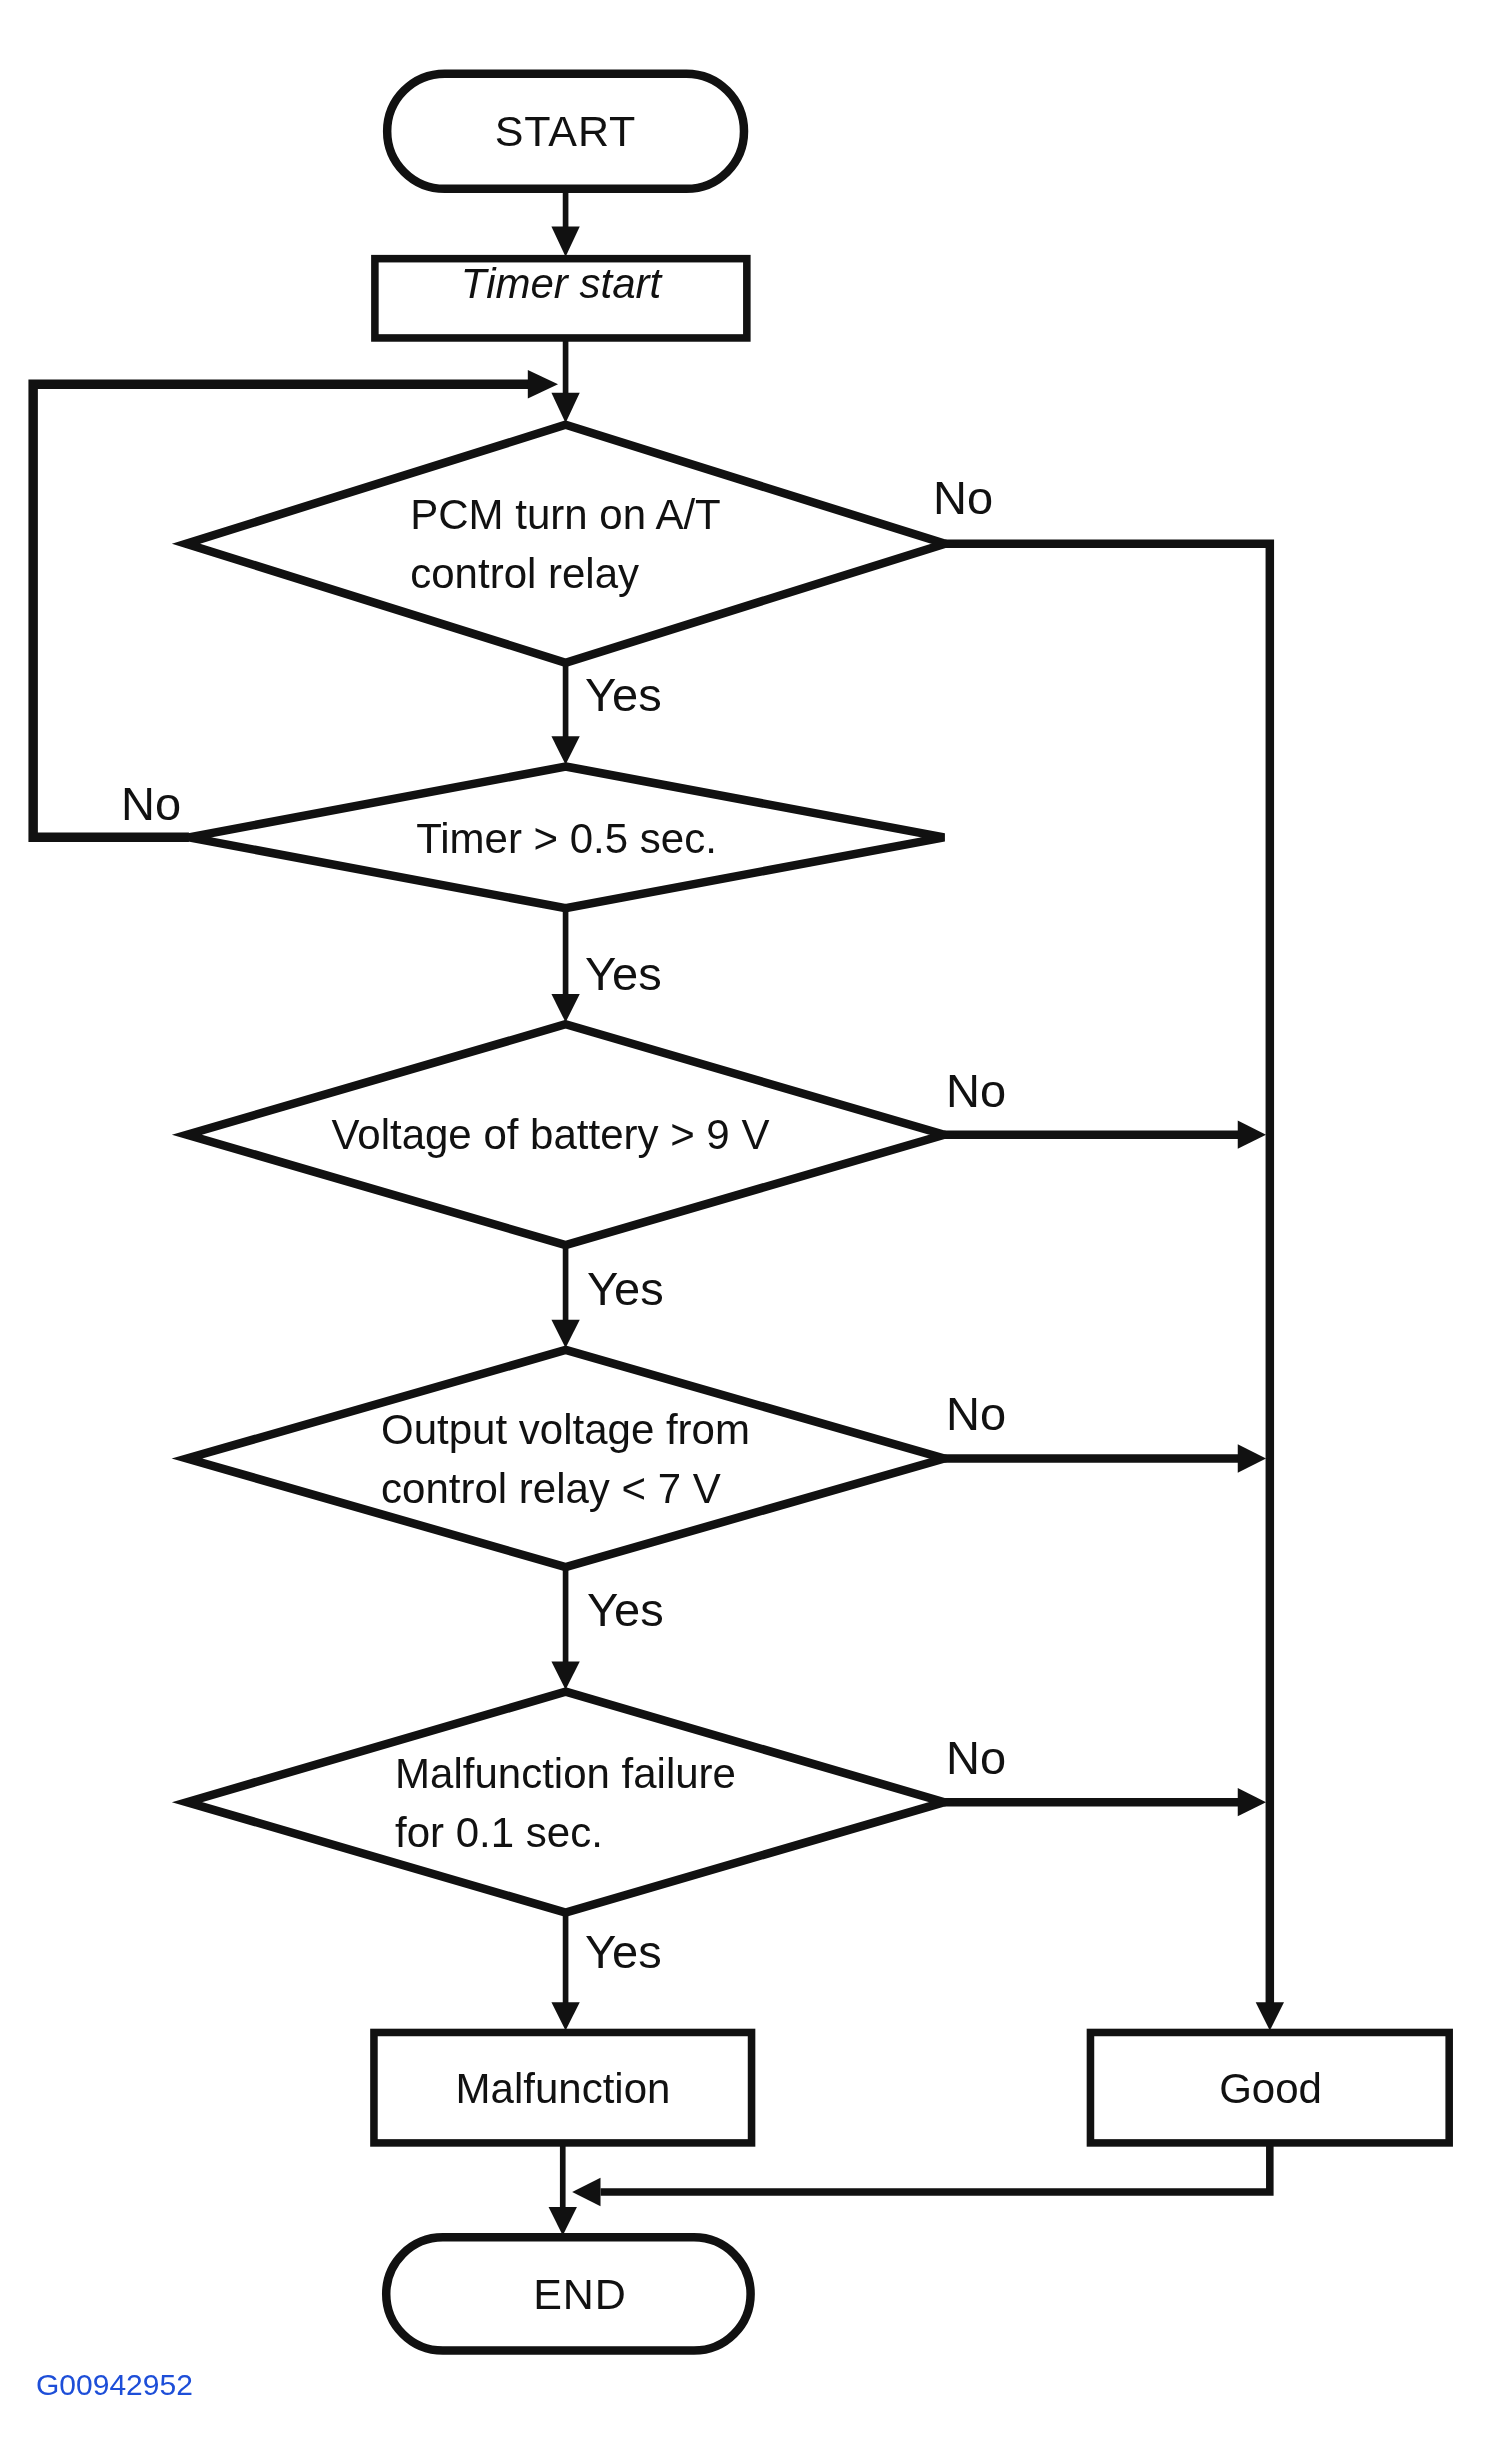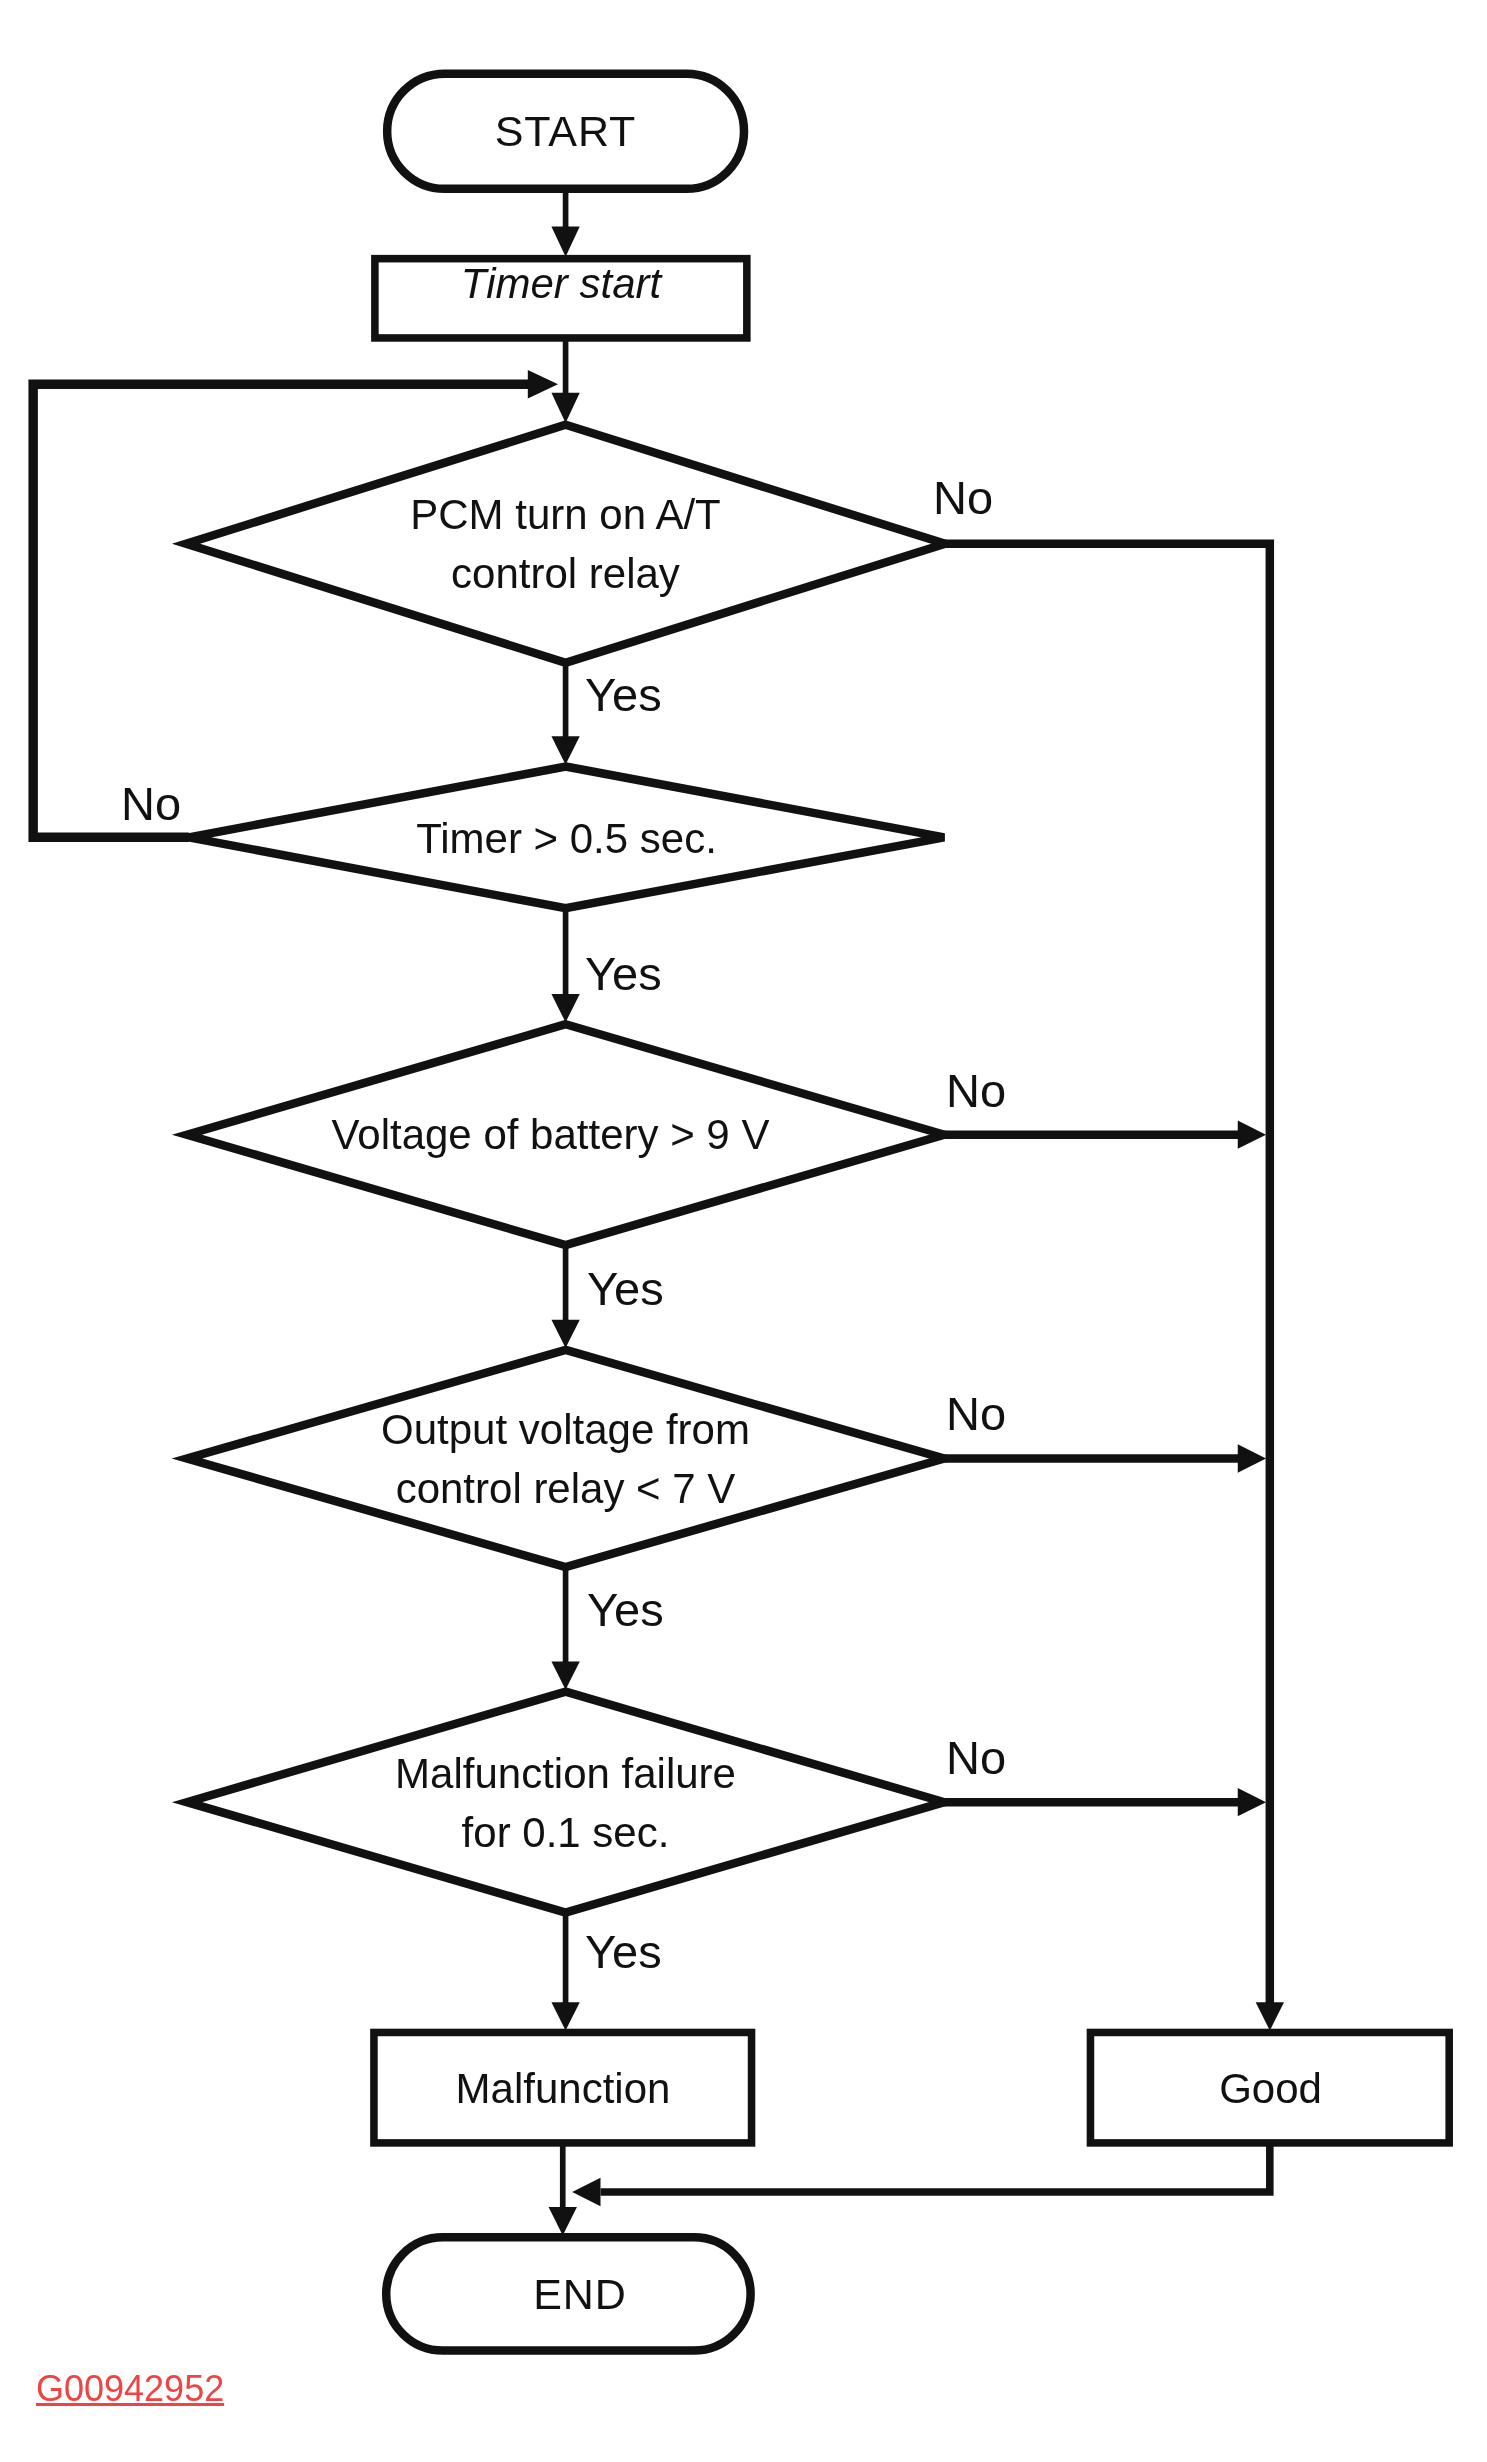--- a/index.html
+++ b/index.html
@@ -2,25 +2,25 @@
 <html style="font-size:15px"><head>
 <meta charset="utf-8">
 <title>Flowchart</title>
 <style>
   html,body{margin:0;padding:0;background:#ffffff;}
   .canvas{position:relative;width:1488px;height:2462px;background:#ffffff;
           font-family:"Liberation Sans",sans-serif;color:#111;overflow:hidden;border-radius:24px;}
   .canvas svg{position:absolute;left:0;top:0;}
   .lbl{position:absolute;display:flex;align-items:center;justify-content:center;
        text-align:center;color:#111;}
-  .lbl .block{display:inline-block;text-align:center;}
+  .lbl .block{display:inline-block;text-align:left;}
   .node-text{font-size:42px;line-height:59px;}
   .terminal-text{font-size:43px;letter-spacing:0.9px;}
   .branch{position:absolute;font-size:47px;color:#111;white-space:nowrap;}
-  .caption{position:absolute;font-size:36px;color:#ef4444;white-space:nowrap;text-decoration:underline;}
+  .caption{position:absolute;font-size:30px;color:#1d4ed8;white-space:nowrap;}
 </style>
 </head>
 <body>
 
 <div class="canvas">
 
   <svg width="1488" height="2462" viewBox="0 0 1576 2608">
     <g fill="none" stroke="#111">
 
       <line x1="599" y1="200" x2="599" y2="242" stroke-width="6"></line>

